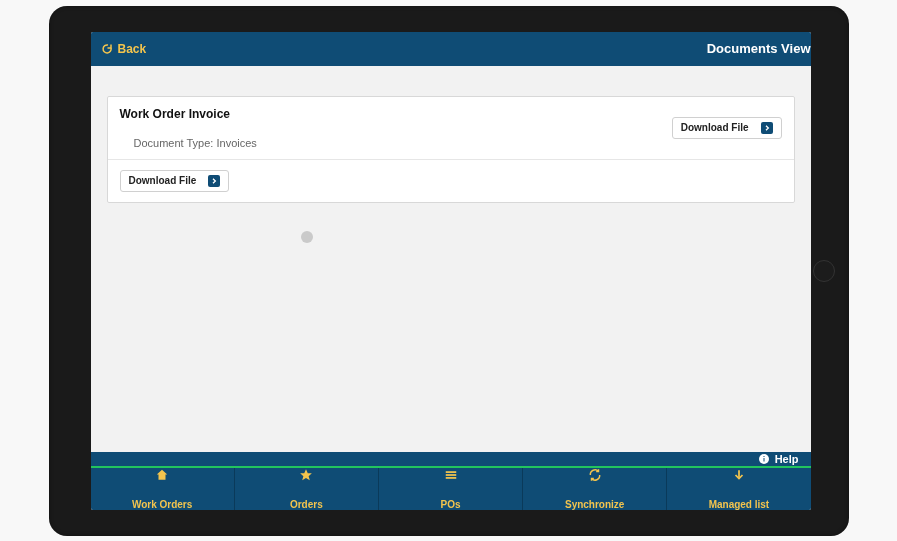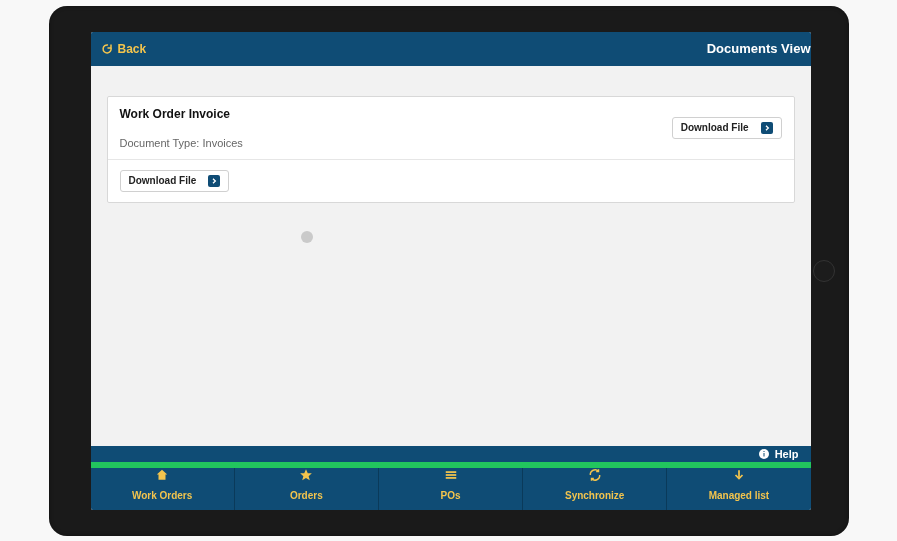--- a/index.html
+++ b/index.html
@@ -85,21 +85,21 @@
     display: flex;
     align-items: center;
     justify-content: space-between;
     padding: 10px 12px;
     border-bottom: 1px solid #e6e6e6;
   }
   .doc-row:last-child { border-bottom: none; }
   .doc-info { display:flex; flex-direction:column; gap:16px; }
   .doc-title { font-size: 12px; font-weight: 700; color: #111; }
   .doc-subline { font-size: 11px; color: #666; }
-  .doc-subline .label { color:#666; }
+  .doc-subline .label { color:#666;margin-left:14px; }
   .download-btn {
     display: flex;
     align-items: center;
     gap: 12px;
     background: #fff;
     border: 1px solid #d0d0d0;
     border-radius: 3px;
     padding: 4px 8px;
     font-size: 10px;
     font-weight: 600;
@@ -117,23 +117,23 @@
     position:absolute;
     width:12px; height:12px;
     background:#aaa;
     border-radius:50%;
     top: 165px;
     left: 210px;
     opacity:0.55;
   }
   
   .help-bar {
-    height: 22px;
-    background: #0f4c75;
-    border-bottom: 6px solid #22c55e;
+    height: 16px;
+    background: #0f4c75;
+    border-bottom: 2px solid #22c55e;
     display:flex;
     align-items:center;
     justify-content:flex-end;
     padding: 0 12px;
     gap:5px;
     color:#fff;
     font-size:11px;
     font-weight:600;
     cursor:pointer;
   }
@@ -143,21 +143,21 @@
     height: 42px;
     background: #0f4c75;
     display:flex;
     align-items:stretch;
   }
   .tab {
     flex:1;
     display:flex;
     flex-direction:column;
     align-items:center;
-    justify-content:flex-start;
+    justify-content:space-between;
     gap:8px;
     color:#f3c44d;
     font-size:10px;
     font-weight:600;
     border-right: 1px solid #0a3a5a;
     cursor:pointer;
   }
   .tab:last-child { border-right:none; }
   .tab svg { display:block; }
 </style>

